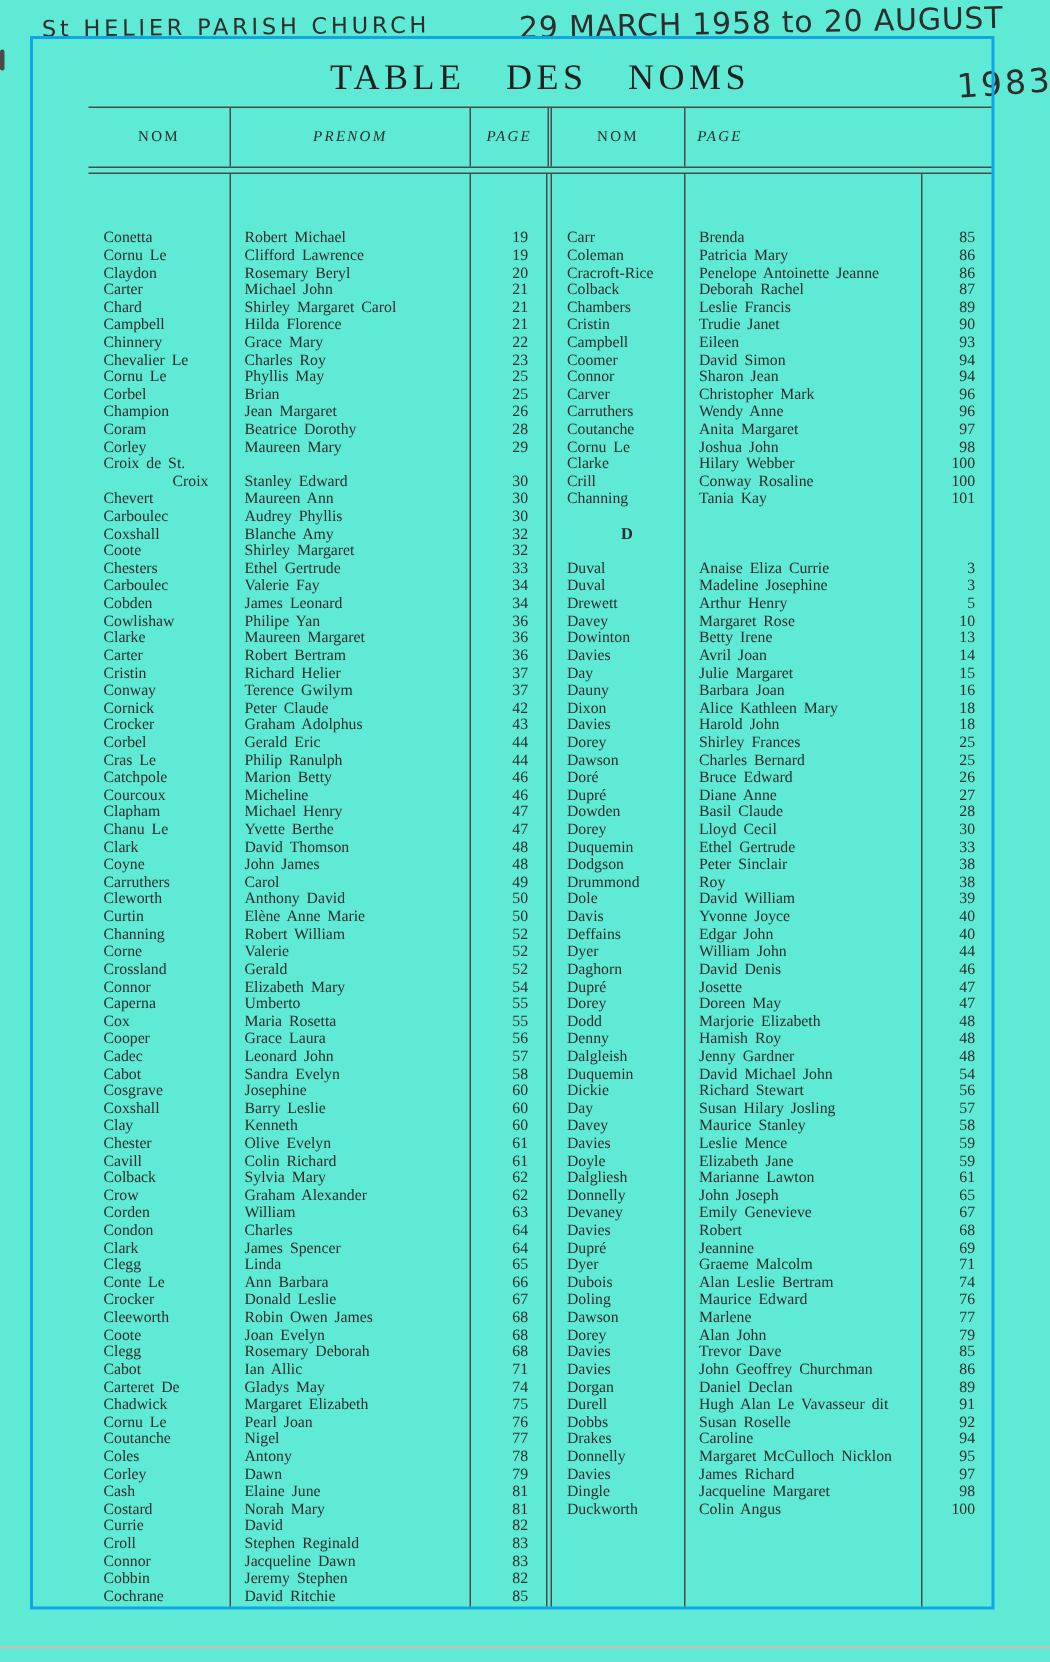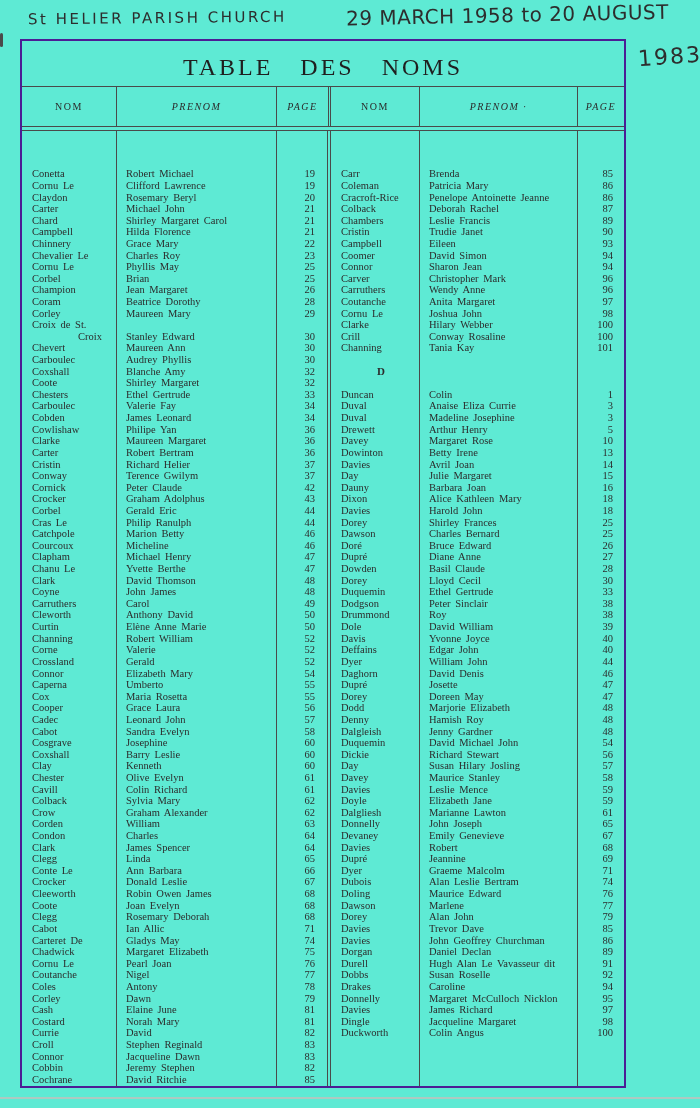--- a/index.html
+++ b/index.html
@@ -8,22 +8,22 @@
     background:#5eead4;
     font-family:"Liberation Serif",serif;color:#272727;
   }
   
   .hw{position:absolute;font-family:"DejaVu Sans",sans-serif;color:#2d2d2d;white-space:nowrap;}
   .hw-left{left:28px;top:9px;font-size:15px;letter-spacing:2.5px;transform:rotate(-0.6deg);}
   .hw-right{left:346px;top:3px;font-size:20px;letter-spacing:0.5px;transform:rotate(-1.2deg);}
   .hw-year{left:638px;top:44px;font-size:22px;letter-spacing:2px;transform:rotate(-4deg);}
   
   .doc-table{
-    position:absolute;left:20px;top:39px;width:602px;height:1045px;
-    border:2px solid #4c1d95;box-sizing:content-box;background:transparent;
+    position:absolute;left:20px;top:24px;width:602px;height:1045px;
+    border:2px solid #0ea5e9;box-sizing:content-box;background:transparent;padding-left:37px;
   }
   .title-row{
     height:46px;border-bottom:1px solid #4a4a4a;box-sizing:border-box;
     display:flex;align-items:flex-end;justify-content:center;padding-bottom:5px;
     font-size:24px;letter-spacing:3px;word-spacing:18px;color:#1f1f1f;
   }
   .header-row{height:40px;border-bottom:1px solid #4a4a4a;box-sizing:border-box;display:flex;}
   .hcell{
     box-sizing:border-box;display:flex;align-items:center;justify-content:center;
     font-size:10px;letter-spacing:1.5px;color:#2b2b2b;
@@ -68,21 +68,20 @@
   <div class="edge-mark"></div>
 
   <div class="doc-table">
     <div class="title-row">TABLE DES NOMS</div>
 
     <div class="header-row">
       <div class="hcell hc1">NOM</div>
       <div class="hcell hc2">PRENOM</div>
       <div class="hcell hc3">PAGE</div>
       <div class="hcell hc4">NOM</div>
-      <div class="hcell hc5">PRENOM ·</div>
       <div class="hcell hc6">PAGE</div>
     </div>
 
     <div class="dbl-strip"></div>
 
     <div class="tbody">
       <div class="vline vl1"></div>
       <div class="vline vl2"></div>
       <div class="vline vl3"></div>
       <div class="vline vl4"></div>
@@ -576,25 +575,20 @@
             <div class="cell c-nom">D</div>
             <div class="cell c-prenom"></div>
             <div class="cell c-page"></div>
           </div>
           <div class="t-row blank">
             <div class="cell c-nom"></div>
             <div class="cell c-prenom"></div>
             <div class="cell c-page"></div>
           </div>
           <div class="t-row">
-            <div class="cell c-nom">Duncan</div>
-            <div class="cell c-prenom">Colin</div>
-            <div class="cell c-page">1</div>
-          </div>
-          <div class="t-row">
             <div class="cell c-nom">Duval</div>
             <div class="cell c-prenom">Anaise Eliza Currie</div>
             <div class="cell c-page">3</div>
           </div>
           <div class="t-row">
             <div class="cell c-nom">Duval</div>
             <div class="cell c-prenom">Madeline Josephine</div>
             <div class="cell c-page">3</div>
           </div>
           <div class="t-row">

